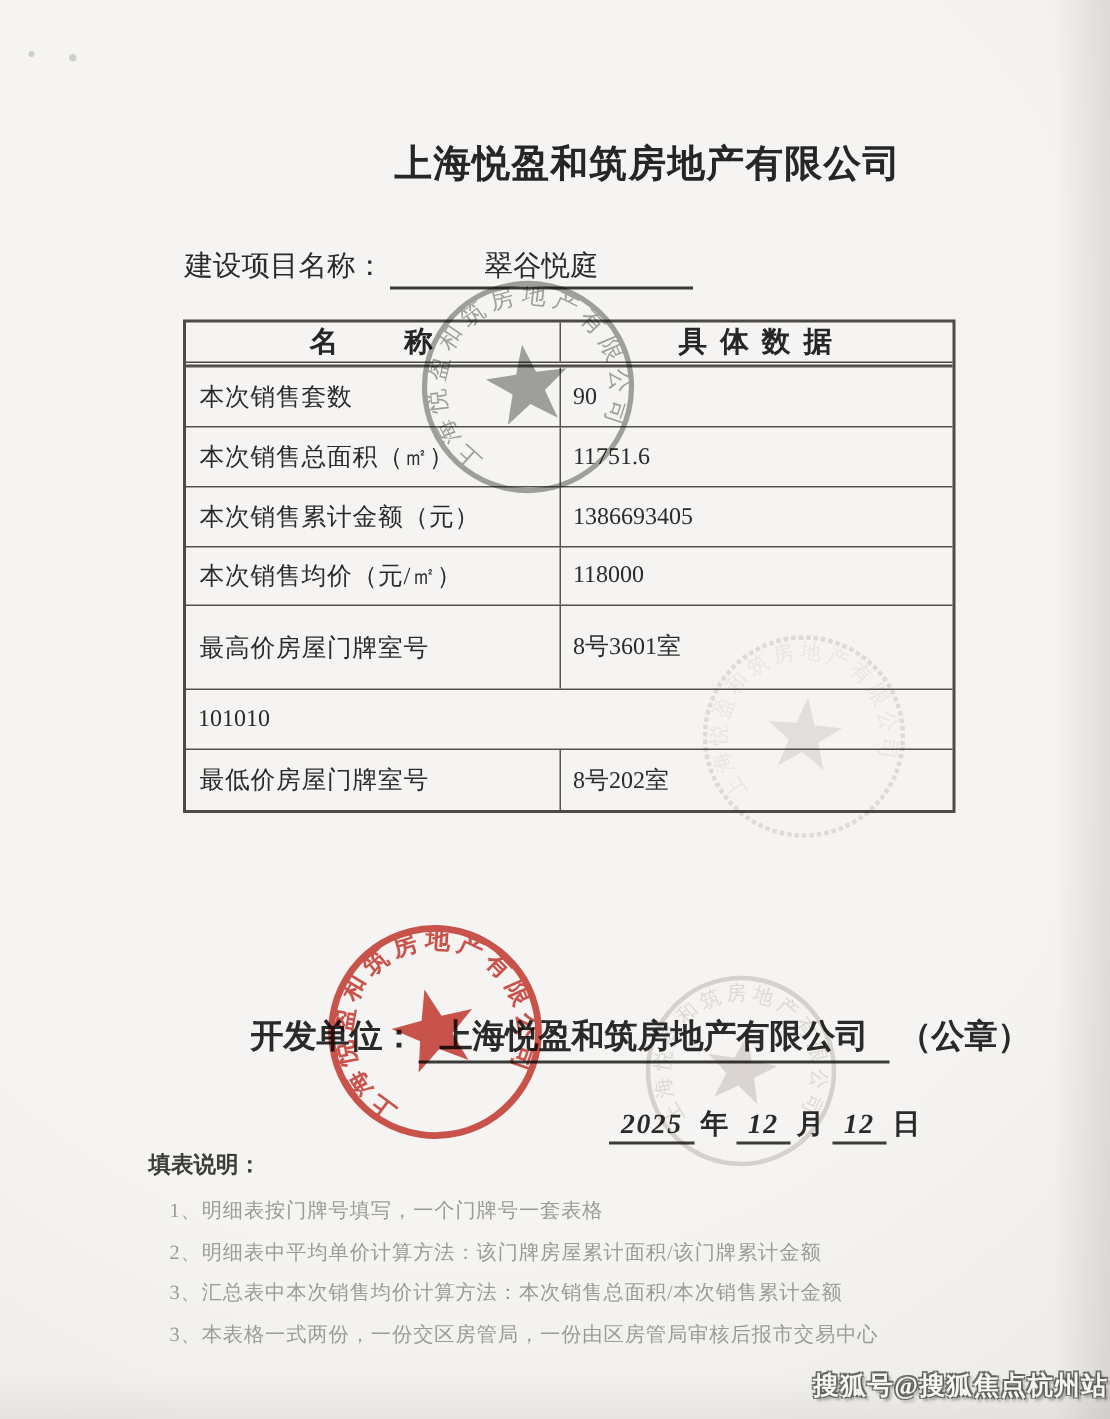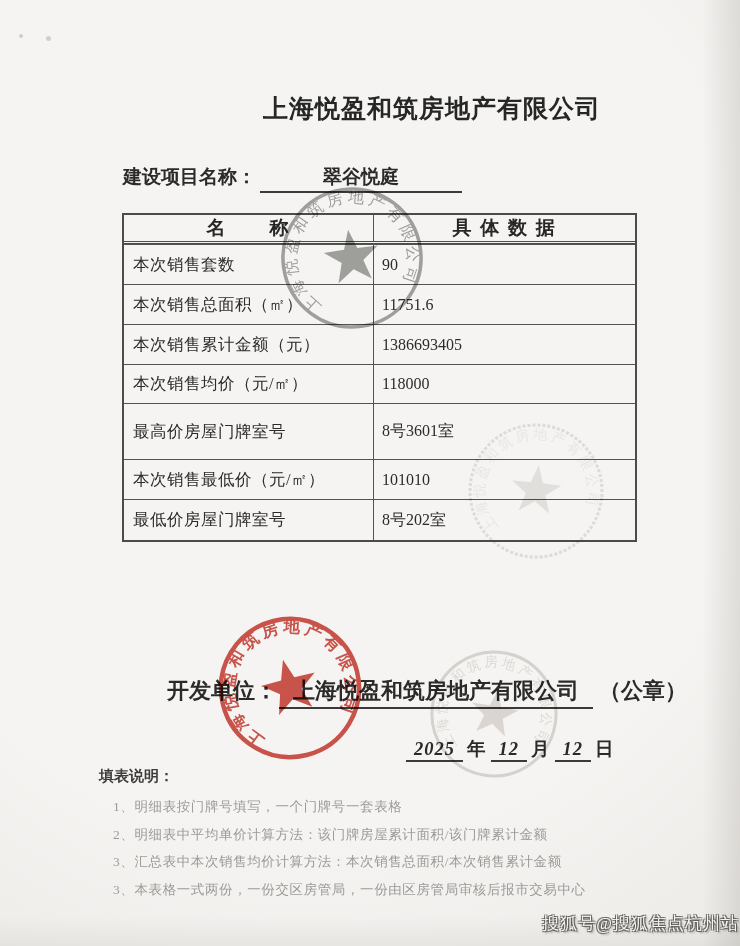--- a/index.html
+++ b/index.html
@@ -12,21 +12,21 @@
     font-family:"Liberation Serif","DejaVu Serif",serif;
     color:#2d2d2d;
   }
   .speck { position:absolute; border-radius:50%; background:#8a8a86; opacity:.35; }
 
   .title {
     position:absolute; left:263px; top:92px;
     font-size:25px; font-weight:bold; letter-spacing:1px; color:#262626;
   }
 
-  .project-line { position:absolute; left:123px; top:164px; font-size:19px; font-weight:bold; color:#2a2a2a; }
+  .project-line { position:absolute; left:123px; top:164px; font-size:19px; font-weight:normal; color:#2a2a2a; }
   .project-line .fill {
     display:inline-block; width:202px; text-align:center;
     border-bottom:2px solid #3a3a38; margin-left:4px; padding-bottom:1px;
   }
 
   .stable {
     position:absolute; left:122px; top:213px; width:515px;
     border:2px solid #4d4b48; box-sizing:border-box; z-index:2;
   }
   .trow { display:flex; box-sizing:border-box; }
@@ -56,21 +56,21 @@
   .notes div { height:27.5px; line-height:27.5px; white-space:nowrap; }
 
   .stamp { position:absolute; mix-blend-mode:multiply; pointer-events:none; z-index:6; }
   .st-top   { left:272px; top:178px; opacity:.8; }
   .st-mid   { left:463px; top:418px; opacity:.5; }
   .st-red   { left:210px; top:608px; opacity:.93; }
   .st-date  { left:424px; top:644px; opacity:.55; }
 
   .watermark {
     position:absolute; right:1px; top:912px; z-index:9;
-    font-size:17px; font-weight:normal; letter-spacing:1px;
+    font-size:17px; font-weight:bold; letter-spacing:1px;
     color:#f6f5f2;
     text-shadow:-1px -1px 0 rgba(92,92,88,.85), 1px -1px 0 rgba(92,92,88,.85),
                 -1px 1px 0 rgba(92,92,88,.85), 1px 1px 0 rgba(92,92,88,.85),
                  2px 2px 2px rgba(70,70,66,.5);
   }
 </style>
 </head>
 <body>
 
 <div id="page">
@@ -103,21 +103,20 @@
     </div>
     <div class="trow h39">
       <div class="cl">本次销售均价（元/㎡）</div>
       <div class="cr">118000</div>
     </div>
     <div class="trow h56">
       <div class="cl">最高价房屋门牌室号</div>
       <div class="cr">8号3601室</div>
     </div>
     <div class="trow h40">
-      <div class="cl">本次销售最低价（元/㎡）</div>
       <div class="cr">101010</div>
     </div>
     <div class="trow h41">
       <div class="cl">最低价房屋门牌室号</div>
       <div class="cr">8号202室</div>
     </div>
   </div>
 
   <div class="dev-line">
     <span>开发单位：</span><span class="fill">上海悦盈和筑房地产有限公司</span><span>（公章）</span>

